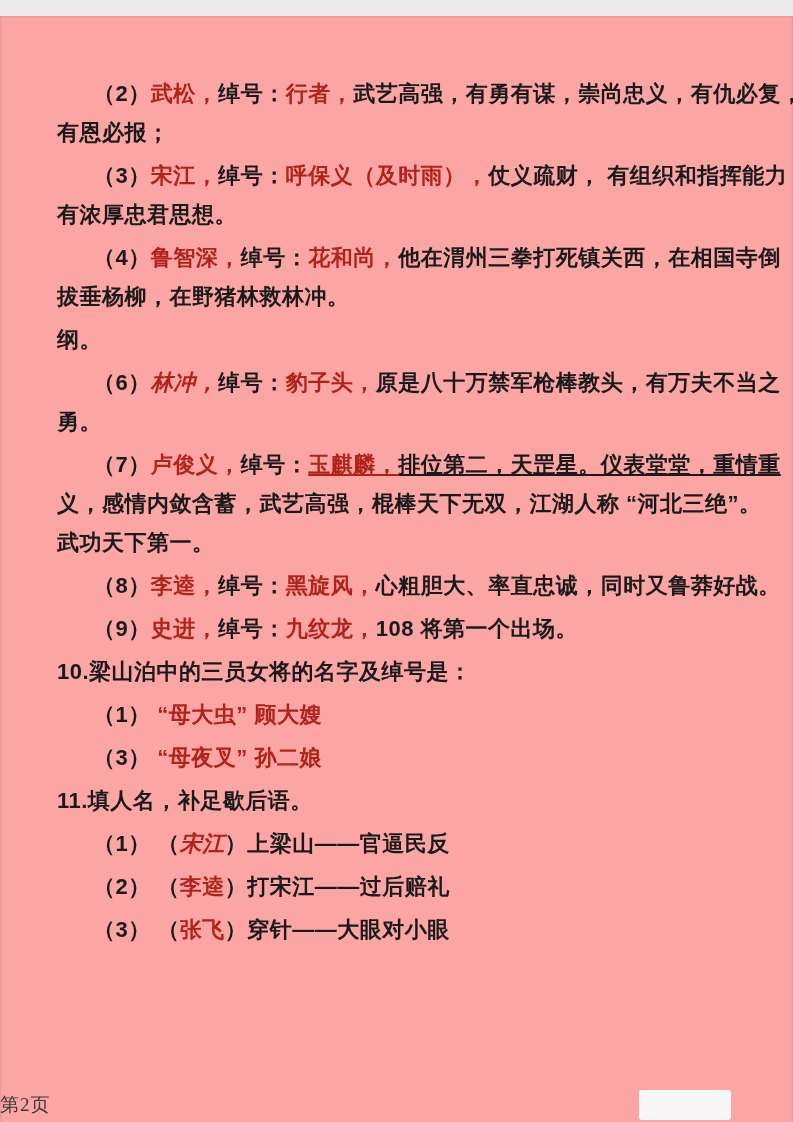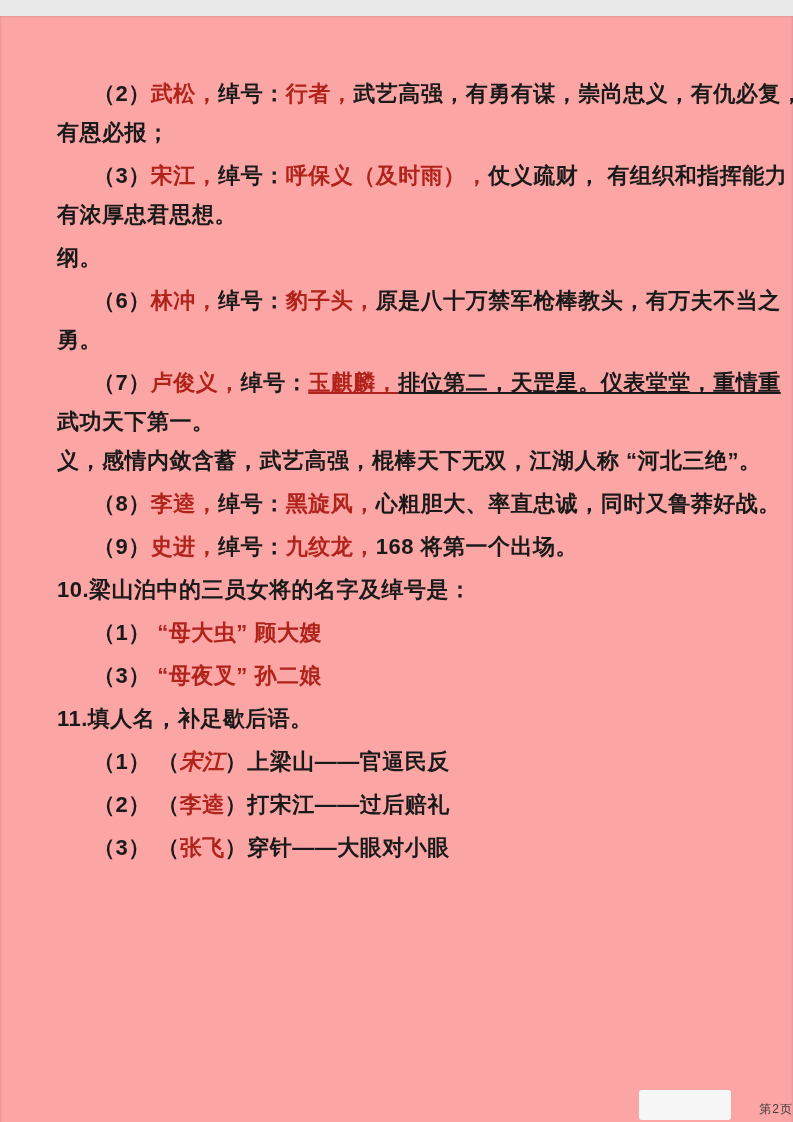--- a/index.html
+++ b/index.html
@@ -35,25 +35,26 @@
     letter-spacing: 0.5px;
   }
   .line.first {
     padding-left: 36px;
   }
   .footer {
     position: absolute;
     left: 0;
     right: 0;
     bottom: 20px;
-    text-align: right;
-    font-size: 12px;
+    text-align: left;
+    font-size: 19px;
     color: #3a3a3a;
     font-weight: 400;
     letter-spacing: 1px;
+    font-family: Liberation Serif, serif;
   }
   .watermark {
     position: absolute;
     right: 62px;
     bottom: 18px;
     width: 92px;
     height: 30px;
     background: #f7f7f7;
     border-radius: 3px;
   }
@@ -65,36 +66,40 @@
   <div class="doc-body">
       <div class="para">
         <div class="line first"><span style="color: rgb(26, 26, 26);">（2）</span><span style="color: rgb(176, 35, 26);">武松，</span><span style="color: rgb(26, 26, 26);">绰号：</span><span style="color: rgb(176, 35, 26);">行者，</span><span style="color: rgb(26, 26, 26);">武艺高强，有勇有谋，崇尚忠义，有仇必复，</span></div>
         <div class="line"><span style="color: rgb(26, 26, 26);">有恩必报；</span></div>
       </div>
       <div class="para">
         <div class="line first"><span style="color: rgb(26, 26, 26);">（3）</span><span style="color: rgb(176, 35, 26);">宋江，</span><span style="color: rgb(26, 26, 26);">绰号：</span><span style="color: rgb(176, 35, 26); font-family: Liberation Serif, serif;">呼保义（及时雨），</span><span style="color: rgb(26, 26, 26);">仗义疏财， 有组织和指挥能力，</span></div>
         <div class="line"><span style="color: rgb(26, 26, 26);">有浓厚忠君思想。</span></div>
       </div>
       <div class="para">
+        <div class="line first"><span style="color: rgb(26, 26, 26);">（4）</span><span style="color: rgb(176, 35, 26);">鲁智深，</span><span style="color: rgb(26, 26, 26);">绰号：</span><span style="color: rgb(176, 35, 26);">花和尚，</span><span style="color: rgb(26, 26, 26);">他在渭州三拳打死镇关西，在相国寺倒</span></div>
+        <div class="line"><span style="color: rgb(26, 26, 26);">拔垂杨柳，在野猪林救林冲。</span></div>
+      </div>
+      <div class="para">
         <div class="line"><span style="color: rgb(26, 26, 26);">纲。</span></div>
       </div>
       <div class="para">
-        <div class="line first"><span style="color: rgb(26, 26, 26);">（6）</span><span style="color: rgb(176, 35, 26);">林冲，</span><span style="color: rgb(26, 26, 26);">绰号：</span><span style="color: rgb(176, 35, 26);">豹子头，</span><span style="color: rgb(26, 26, 26);">原是八十万禁军枪棒教头，有万夫不当之</span></div>
+        <div class="line first"><span style="color: rgb(26, 26, 26);">（6）</span><span style="color: rgb(176, 35, 26); font-style: italic;">林冲，</span><span style="color: rgb(26, 26, 26);">绰号：</span><span style="color: rgb(176, 35, 26);">豹子头，</span><span style="color: rgb(26, 26, 26);">原是八十万禁军枪棒教头，有万夫不当之</span></div>
         <div class="line"><span style="color: rgb(26, 26, 26);">勇。</span></div>
       </div>
       <div class="para">
         <div class="line first"><span style="color: rgb(26, 26, 26);">（7）</span><span style="color: rgb(176, 35, 26);">卢俊义，</span><span style="color: rgb(26, 26, 26);">绰号：</span><span style="color: rgb(176, 35, 26); text-decoration: underline;">玉麒麟，</span><span style="color: rgb(26, 26, 26); text-decoration: underline;">排位第二，天罡星。仪表堂堂，重情重</span></div>
+        <div class="line"><span style="color: rgb(26, 26, 26);">义，感情内敛含蓄，武艺高强，棍棒天下无双，江湖人称 “河北三绝”。</span></div>
         <div class="line"><span style="color: rgb(26, 26, 26);">武功天下第一。</span></div>
-        <div class="line"><span style="color: rgb(26, 26, 26);">义，感情内敛含蓄，武艺高强，棍棒天下无双，江湖人称 “河北三绝”。</span></div>
       </div>
       <div class="para">
         <div class="line first"><span style="color: rgb(26, 26, 26);">（8）</span><span style="color: rgb(176, 35, 26);">李逵，</span><span style="color: rgb(26, 26, 26);">绰号：</span><span style="color: rgb(176, 35, 26);">黑旋风，</span><span style="color: rgb(26, 26, 26);">心粗胆大、率直忠诚，同时又鲁莽好战。</span></div>
       </div>
       <div class="para">
-        <div class="line first"><span style="color: rgb(26, 26, 26);">（9）</span><span style="color: rgb(176, 35, 26);">史进，</span><span style="color: rgb(26, 26, 26);">绰号：</span><span style="color: rgb(176, 35, 26);">九纹龙，</span><span style="color: rgb(26, 26, 26);">168 将第一个出场。</span></div>
+        <div class="line first"><span style="color: rgb(26, 26, 26);">（9）</span><span style="color: rgb(176, 35, 26);">史进，</span><span style="color: rgb(26, 26, 26);">绰号：</span><span style="color: rgb(176, 35, 26);">九纹龙，</span><span style="color: rgb(26, 26, 26);">108 将第一个出场。</span></div>
       </div>
       <div class="para">
         <div class="line"><span style="color: rgb(26, 26, 26);">10.梁山泊中的三员女将的名字及绰号是：</span></div>
       </div>
       <div class="para">
         <div class="line first"><span style="color: rgb(26, 26, 26);">（1） </span><span style="color: rgb(176, 35, 26);">“母大虫” 顾大嫂</span></div>
       </div>
       <div class="para">
         <div class="line first"><span style="color: rgb(26, 26, 26);">（3） </span><span style="color: rgb(176, 35, 26);">“母夜叉” 孙二娘</span></div>
       </div>

